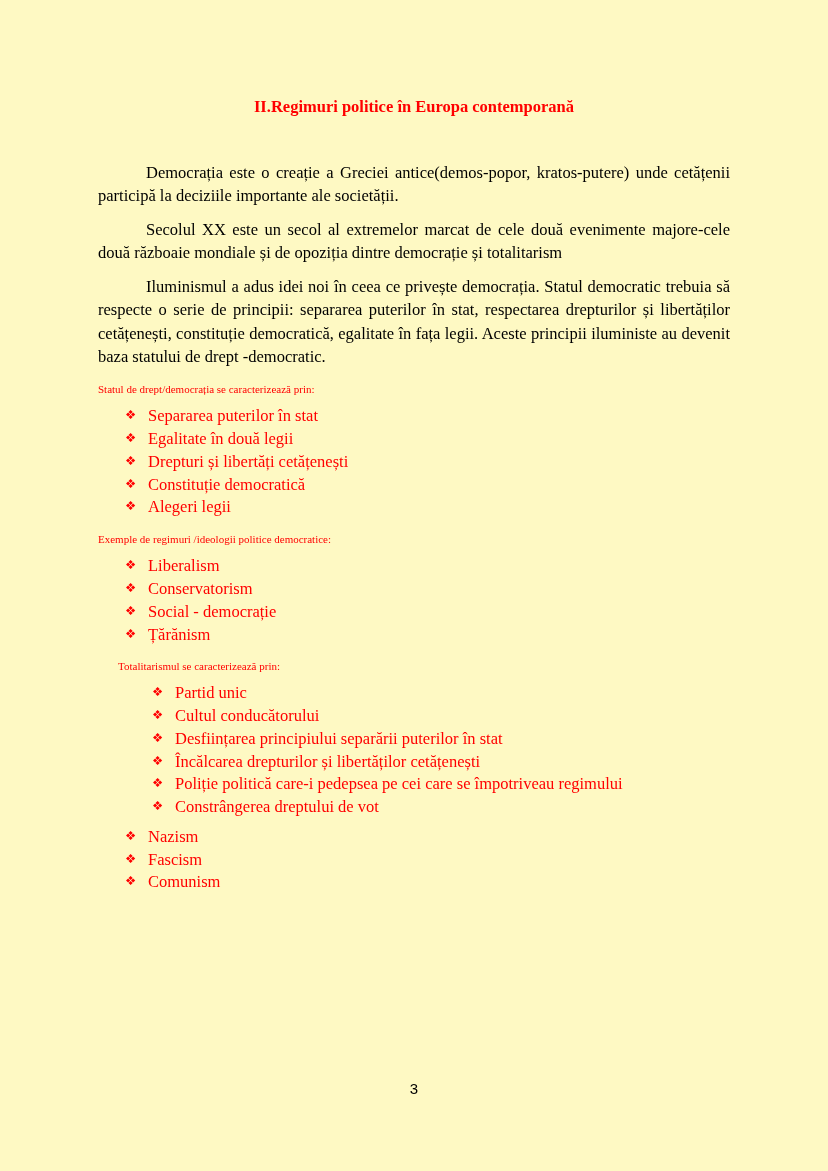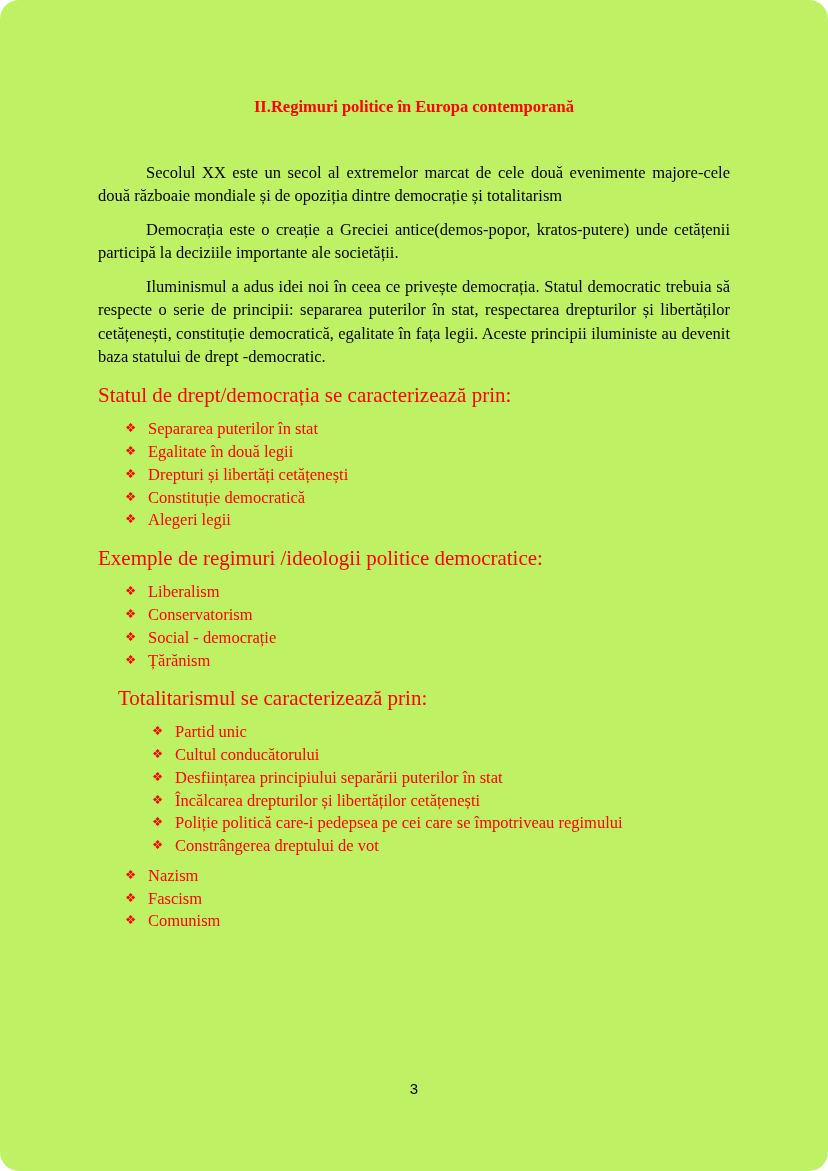--- a/index.html
+++ b/index.html
@@ -1,46 +1,45 @@
 <!DOCTYPE html>
 <html><head>
 <meta charset="utf-8">
 <style>
   * { box-sizing: border-box; }
   html, body { margin: 0; padding: 0; background: #ffffff; }
   .page {
     width: 828px;
     height: 1171px;
     margin: 0 auto;
-    background: #bef264;
+    background: #fef9c3;
     font-family: "Liberation Serif", serif;
     font-size: 16.5px;
     color: #000000;
     position: relative;
     padding: 97px 98px 0 98px;
     overflow: hidden;
-    border-radius: 19px;
   }
   .title {
     font-size: 16.5px;
     font-weight: bold;
     color: #ff0000;
     text-align: center;
     margin: 0 0 44px 0;
   }
   .para {
     margin: 0 0 10px 0;
     text-align: justify;
     text-indent: 48px;
     line-height: 1.42;
   }
   .heading {
     color: #ff0000;
     font-weight: normal;
-    font-size: 21px;
+    font-size: 11px;
     margin: 15px 0 10px 0;
   }
   .heading.indent-1 { margin-left: 20px; }
   .list { margin: 0 0 8px 0; }
   .list.level-1 { margin-left: 27px; }
   .list.level-2 { margin-left: 54px; }
   .li {
     display: flex;
     color: #ff0000;
     line-height: 1.32;
@@ -63,22 +62,22 @@
     color: #000000;
   }
 </style>
 </head>
 <body>
 
 <div class="page">
 
   <h1 class="title">II.Regimuri politice în Europa contemporană</h1>
 
+  <p class="para">Democrația este o creație a Greciei antice(demos-popor, kratos-putere) unde cetățenii participă la deciziile importante ale societății.</p>
   <p class="para">Secolul XX este un secol al extremelor marcat de cele două evenimente majore-cele două războaie mondiale și de opoziția dintre democrație și totalitarism</p>
-  <p class="para">Democrația este o creație a Greciei antice(demos-popor, kratos-putere) unde cetățenii participă la deciziile importante ale societății.</p>
   <p class="para">Iluminismul a adus idei noi în ceea ce privește democrația. Statul democratic trebuia să respecte o serie de principii: separarea puterilor în stat, respectarea drepturilor și libertăților cetățenești, constituție democratică, egalitate în fața legii. Aceste principii iluministe au devenit baza statului de drept -democratic.</p>
 
   <p class="heading">Statul de drept/democrația se caracterizează prin:</p>
   <div class="list level-1">
     <div class="li">
       <span class="bullet">❖</span>
       <span class="li-text">Separarea puterilor în stat</span>
     </div>
     <div class="li">
       <span class="bullet">❖</span>

